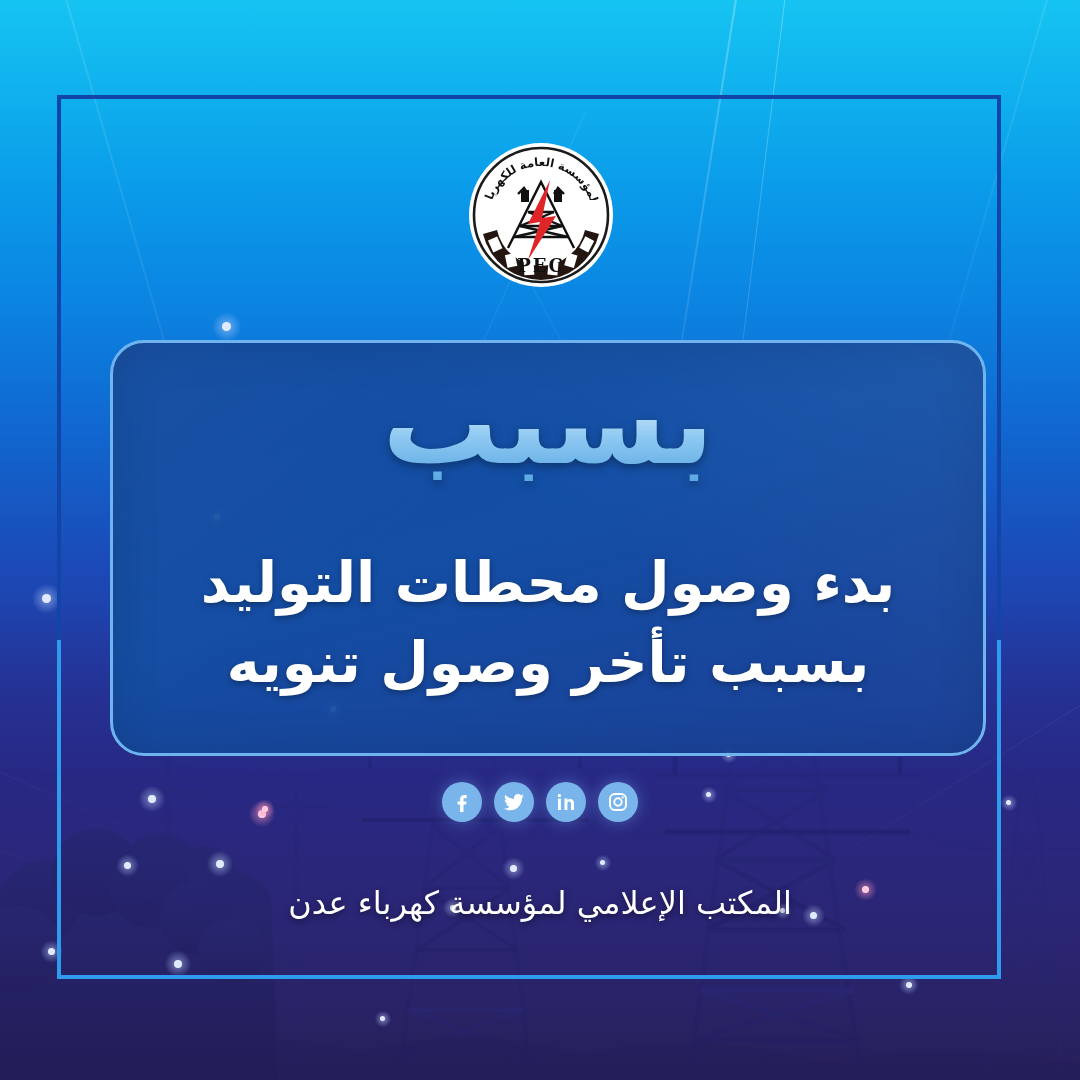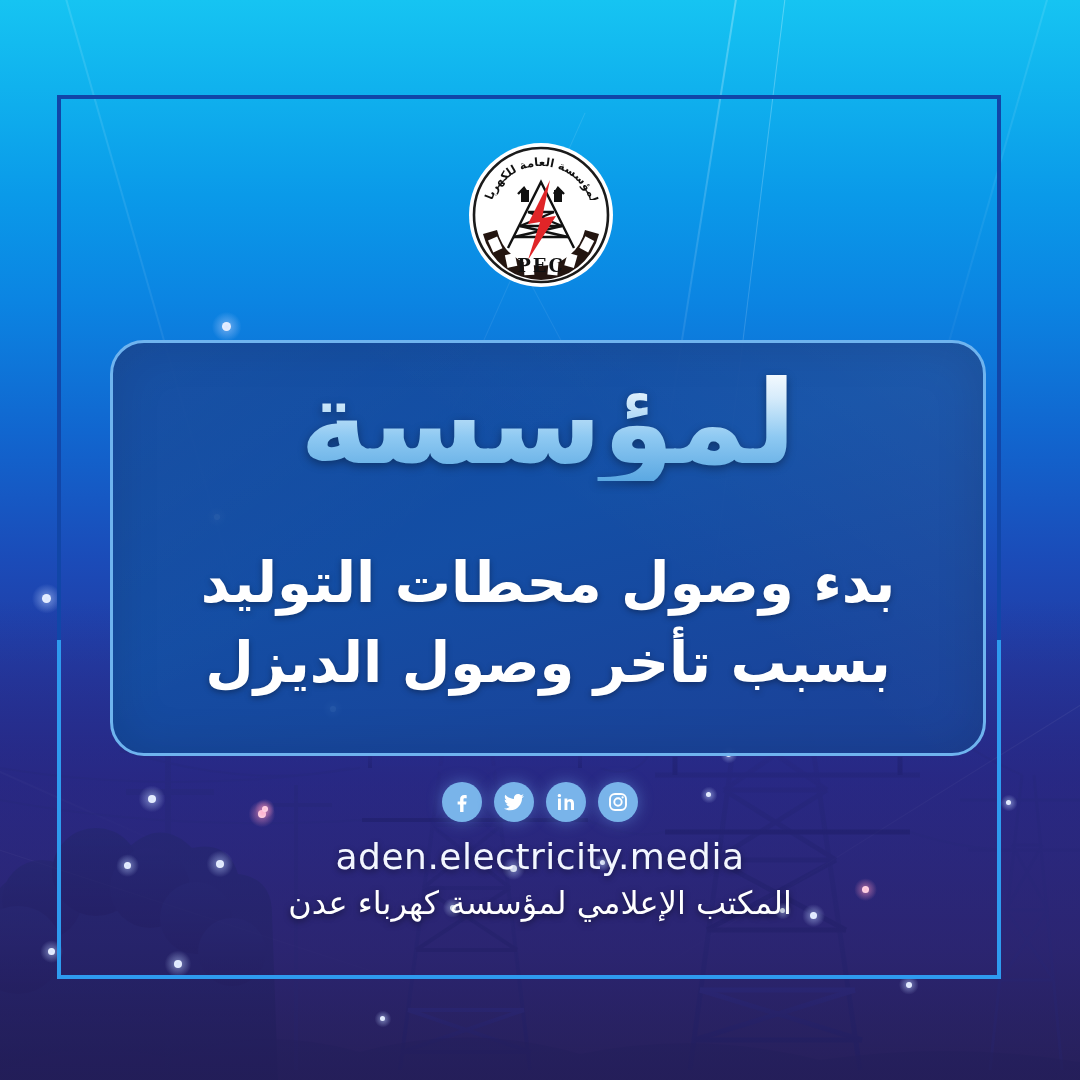--- a/index.html
+++ b/index.html
@@ -294,24 +294,24 @@
         <rect x="80" y="120" width="10" height="13" transform="rotate(5 85 126)"></rect>
         <rect x="98" y="112" width="10" height="13" transform="rotate(16 103 118)"></rect>
         <rect x="114" y="96" width="10" height="13" transform="rotate(28 119 102)"></rect>
       </g>
       <text x="73" y="130" text-anchor="middle" font-family="'DejaVu Serif','Liberation Serif',serif" font-size="18" font-weight="700" fill="#111" letter-spacing="2">PEC</text>
     </svg>
   </div>
 
   <div class="card">
     <div class="card-glow"></div>
-    <div class="headline">لمؤسسة</div>
+    <div class="headline">بسبب</div>
     <div class="body-text">
       <span class="ln">بدء وصول محطات التوليد</span>
-      <span class="ln">بسبب تأخر وصول الديزل</span>
+      <span class="ln">بسبب تأخر وصول تنويه</span>
     </div>
   </div>
 
   <div class="social">
     <div class="ic">
       <svg width="24" height="24" viewBox="0 0 24 24">
           <path fill="#ffffff" d="M14.6 8.2h2.1V5.3s-1.2-.2-2.5-.2c-2.6 0-4.1 1.6-4.1 4.2v2.1H7.6v3.2h2.5V22h3.4v-7.4h2.6l.4-3.2h-3v-1.8c0-1 .4-1.4 1.1-1.4z"></path>
         </svg>
     </div>
     <div class="ic">
@@ -326,16 +326,15 @@
     </div>
     <div class="ic">
       <svg width="24" height="24" viewBox="0 0 24 24">
         <rect x="4" y="4" width="16" height="16" rx="5" ry="5" fill="none" stroke="#ffffff" stroke-width="1.9"></rect>
         <circle cx="12" cy="12" r="3.7" fill="none" stroke="#ffffff" stroke-width="1.9"></circle>
         <circle cx="16.6" cy="7.4" r="1.1" fill="#ffffff"></circle>
       </svg>
     </div>
   </div>
 
-  <div class="handle">aden.electricity.media</div>
   <div class="office">المكتب الإعلامي لمؤسسة كهرباء عدن</div>
 
 </div>
 
 </body></html>

